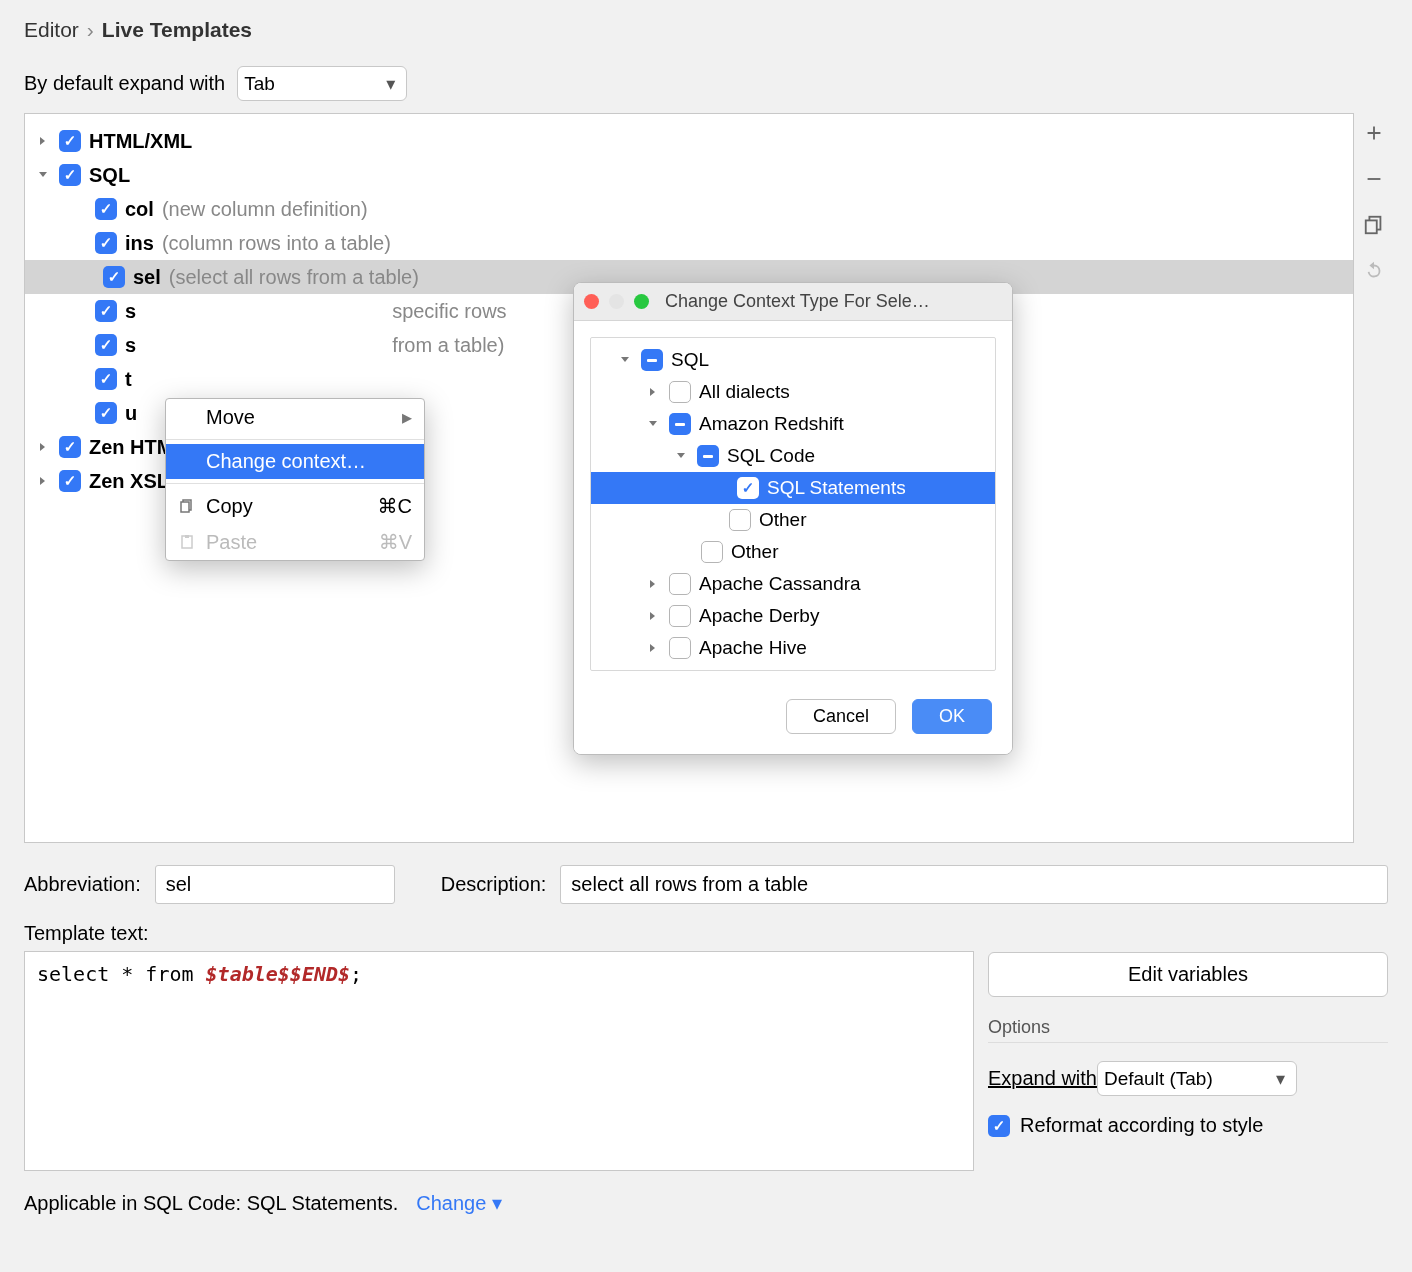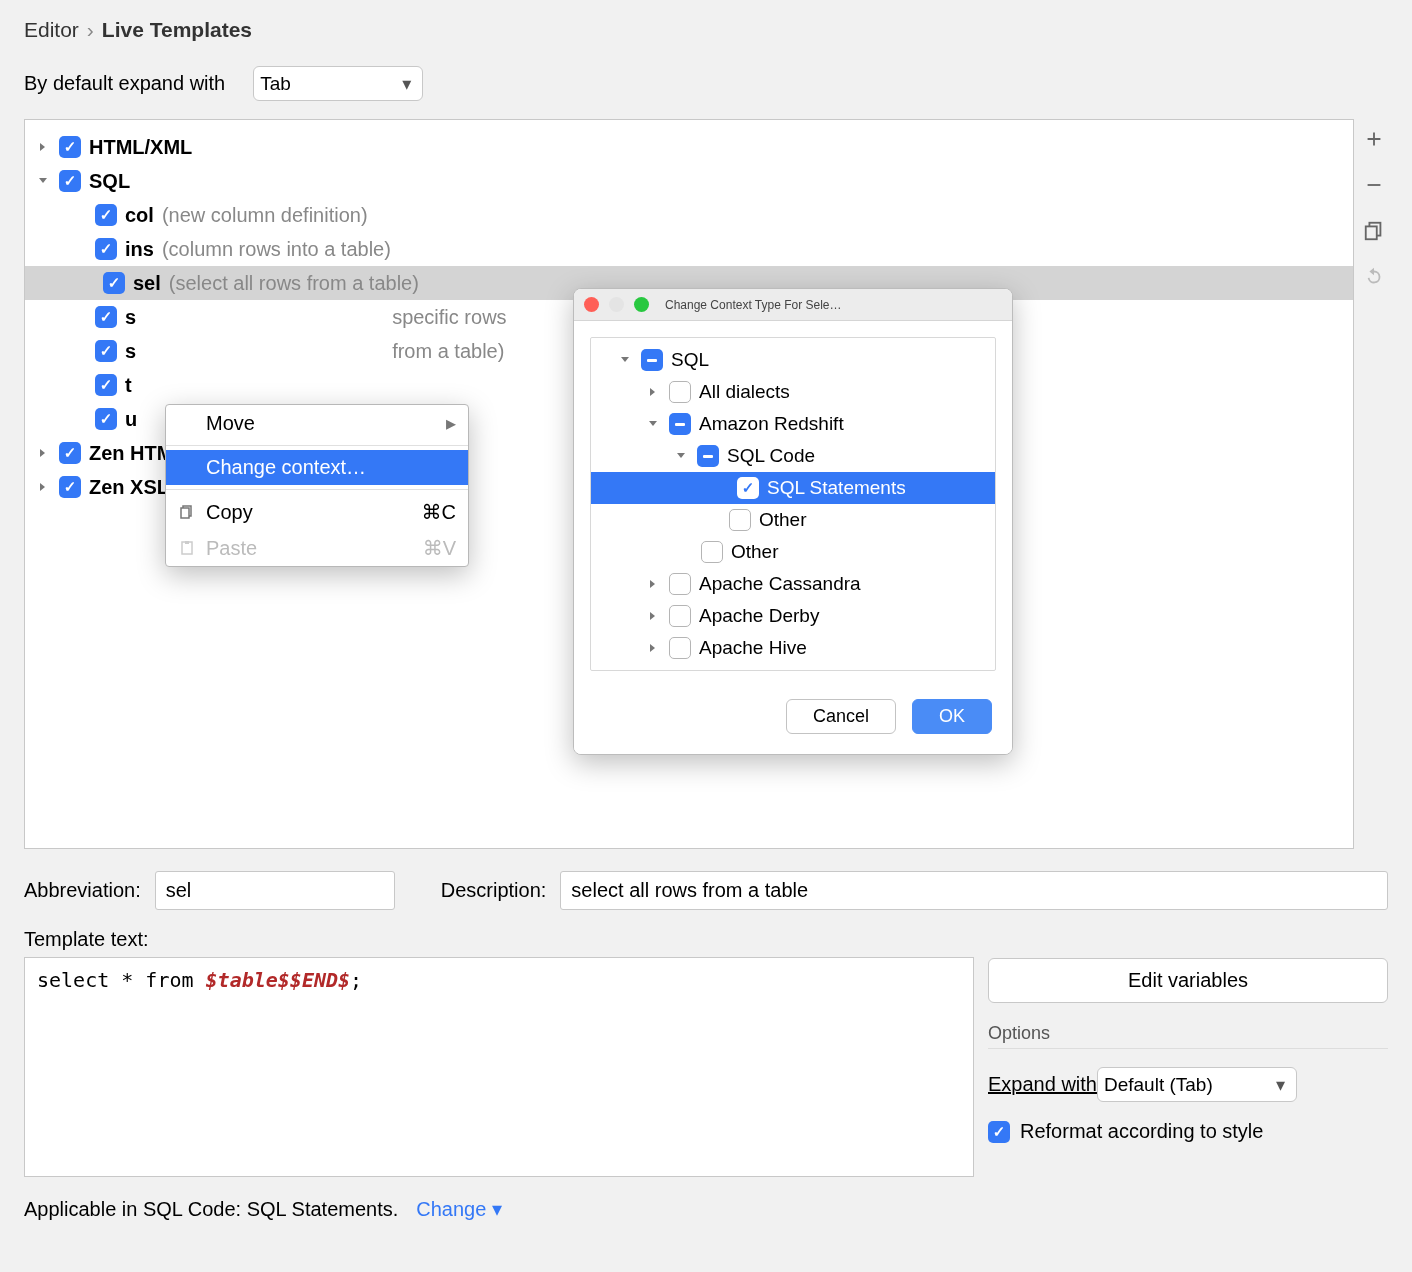--- a/index.html
+++ b/index.html
@@ -20,33 +20,33 @@
   body {
     margin:0; padding:0; font-family:var(--font); font-size:18px;
     background:var(--bg); color:var(--text);
     width:1412px;
   }
   .root { padding:18px 24px 24px 24px; }
   .breadcrumb { font-size:21px; display:flex; align-items:center; gap:8px; margin-bottom:24px;}
   .breadcrumb .sep { color:var(--gray-text); }
   .breadcrumb .crumb { color:#333;}
   .breadcrumb .crumb.active { font-weight:700; }
-  .row { display:flex; align-items:center; gap:28px; }
+  .row { display:flex; align-items:center; gap:12px; }
   .label { font-size:20px; }
   select.combo {
     font-size:19px; padding:6px 34px 6px 6px; border-radius:6px;
     border:1px solid var(--border); background:#fff;
     appearance:none;
   }
   .combo-wrap { position:relative; display:inline-block;}
   .combo-wrap::after {
     content:"▾"; position:absolute; right:12px; top:50%; transform:translateY(-50%);
     pointer-events:none; color:#555;
   }
-  .main-area { display:flex; gap:6px; margin-top:18px; align-items:stretch;}
+  .main-area { display:flex; gap:6px; margin-top:12px; align-items:stretch;}
   .tree-panel {
     background:var(--panel-bg); border:1px solid var(--border);
     flex:1; height:730px; overflow:hidden; position:relative;
   }
   .side-buttons { display:flex; flex-direction:column; align-items:center; gap:18px; padding-top:6px;}
   .side-btn { width:28px; height:28px; color:#666; display:flex; align-items:center; justify-content:center; cursor:pointer;}
   .side-btn svg { width:22px; height:22px;}
   .tree { padding:10px 0; font-size:20px; }
   .node { display:flex; align-items:center; height:34px; gap:8px;}
   .indent0 { padding-left:10px;}
@@ -60,39 +60,39 @@
   .cb.indet::after { content:""; width:10px; height:3px; background:#fff; border-radius:1px;}
   .cb.empty { border:1.5px solid #b5b5b5; background:#fff;}
   .node .name { font-weight:700;}
   .node.bold .name { font-weight:700;}
   .hint { color:var(--gray-text);}
   .node.sel-row { background:var(--row-sel);}
   
   .ctx-menu {
     position:absolute; left:140px; top:284px; background:#fff;
     border:1px solid #b8b8b8; border-radius:4px; box-shadow:var(--shadow);
-    width:304px; font-size:20px;
+    width:260px; font-size:20px;
   }
   .ctx-item { display:flex; align-items:center; padding:6px 12px; gap:10px; justify-content:space-between;}
   .ctx-item.sel { background:var(--blue); color:#fff;}
   .ctx-item .left { display:flex; align-items:center; gap:10px;}
   .ctx-item.disabled { color:#bbb;}
   .ctx-sep { height:1px; background:#e0e0e0; margin:4px 0;}
   .ctx-icon { width:18px; display:inline-flex; justify-content:center;}
   .ctx-arrow { color:#777;}
   
   .dialog {
     position:absolute; left:548px; top:168px; width:440px;
     background:#fff; border:1px solid #bcbcbc; border-radius:8px;
     box-shadow:var(--shadow); overflow:hidden;
     z-index:10;
   }
   .dlg-titlebar {
     background:#ececec; border-bottom:1px solid #d5d5d5;
-    display:flex; align-items:center; padding:8px 10px; gap:10px; font-size:12px;
+    display:flex; align-items:center; padding:8px 10px; gap:10px; font-size:18px;
   }
   .dot { width:15px; height:15px; border-radius:50%;}
   .dot.r{background:#ff5f57;} .dot.y{background:#e4e4e4;} .dot.g{background:#28c840;}
   .dlg-title { color:#444; margin-left:6px; white-space:nowrap; overflow:hidden; text-overflow:ellipsis;}
   .dlg-body { background:#fff;}
   .dlg-tree-wrap { border:1px solid #d8d8d8; margin:16px; border-radius:2px; overflow:hidden;}
   .dlg-tree { padding:6px 0; font-size:19px;}
   .dnode { display:flex; align-items:center; height:32px; gap:8px;}
   .dnode.sel { background:var(--blue); color:#fff;}
   .dnode.sel .cb.checked { background:#fff;}

